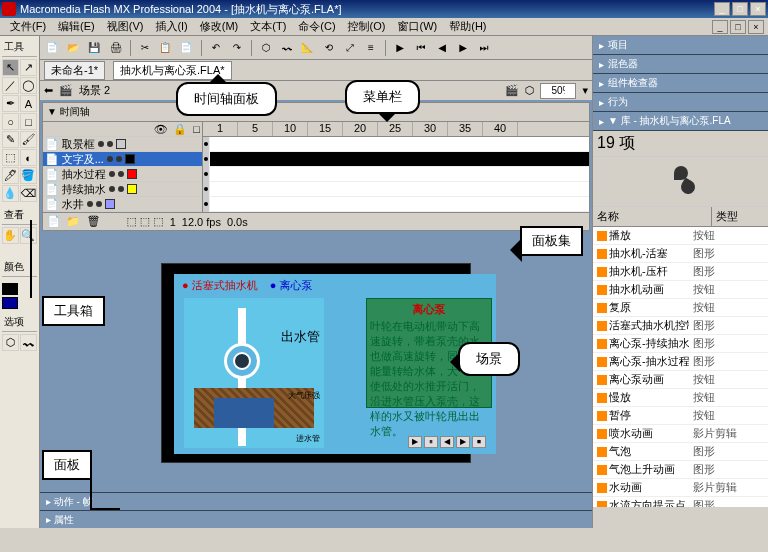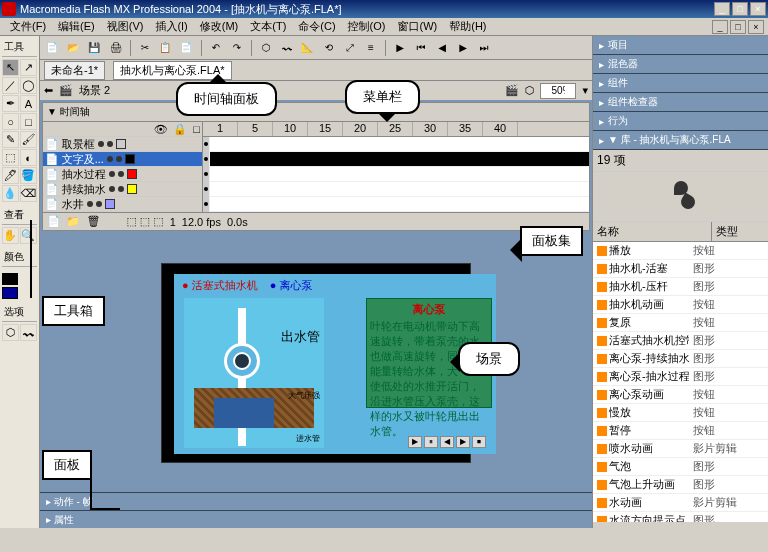--- a/index.html
+++ b/index.html
@@ -64,21 +64,21 @@
 .controls{position:absolute;right:10px;bottom:6px;display:flex;gap:2px}
 .ctrl{width:14px;height:12px;background:#ddd;border:1px solid #888;font-size:8px;text-align:center}
 
 .bottom-panels{background:#d4d0c8}
 .panel-bar{background:#7a96b4;color:#fff;height:18px;display:flex;align-items:center;padding:0 6px;font-size:10px;border-top:1px solid #345}
 
 .right-panels{width:176px;background:#d4d0c8;border-left:1px solid #888;overflow:hidden}
 .rp-header{background:#7a96b4;color:#fff;padding:2px 6px;font-size:10px;border-bottom:1px solid #345;display:flex;align-items:center}
 .rp-header::before{content:"▸";margin-right:4px}
 .lib-body{background:#fff;height:280px;overflow-y:auto}
-.lib-count{padding:2px 4px;font-size:12px;border-bottom:1px solid #ccc}
+.lib-count{padding:2px 4px;font-size:16px;border-bottom:1px solid #ccc}
 .lib-preview{height:50px;display:flex;align-items:center;justify-content:center;border-bottom:1px solid #ccc}
 .fan{width:32px;height:32px;position:relative}
 .fan::before,.fan::after{content:"";position:absolute;width:14px;height:14px;background:#333;border-radius:50% 50% 50% 0}
 .fan::before{top:0;left:9px}
 .fan::after{bottom:4px;right:2px;transform:rotate(120deg)}
 .lib-head{display:flex;background:#d4d0c8;border-bottom:1px solid #888;font-size:10px}
 .lib-head span:first-child{width:119px;padding:2px 4px;border-right:1px solid #888}
 .lib-head span:last-child{padding:2px 4px}
 .lib-row{display:flex;font-size:10px;border-bottom:1px solid #eee}
 .lib-row span:first-child{width:96px;padding:1px 4px;overflow:hidden;white-space:nowrap}
@@ -153,21 +153,21 @@
       <div class="tool">🖊</div>
       <div class="tool">🪣</div>
       <div class="tool">💧</div>
       <div class="tool">⌫</div>
     </div>
     <div class="toolbox-title" style="margin-top:4px">查看</div>
     <div class="toolgrid">
       <div class="tool">✋</div>
       <div class="tool">🔍</div>
     </div>
-    <div class="toolbox-title" style="margin-top:4px">颜色</div>
+    <div class="toolbox-title" style="margin-top:14px">颜色</div>
     <div class="colors">
       <div class="swatch" style="background:#000"></div>
       <div class="swatch" style="background:#009"></div>
     </div>
     <div class="toolbox-title" style="margin-top:4px">选项</div>
     <div class="toolgrid">
       <div class="tool">⬡</div>
       <div class="tool">〰</div>
     </div>
   </div>
@@ -337,21 +337,20 @@
 
     <div class="bottom-panels">
       <div class="panel-bar">▸ 动作 - 帧</div>
       <div class="panel-bar">▸ 属性</div>
     </div>
   </div>
 
   <div class="right-panels">
     <div class="rp-header">项目</div>
     <div class="rp-header">混色器</div>
-    <div class="rp-header">组件</div>
     <div class="rp-header">组件检查器</div>
     <div class="rp-header">行为</div>
     <div class="rp-header" style="background:#7a96b4">▼ 库 - 抽水机与离心泵.FLA</div>
     <div class="lib-count">19 项</div>
     <div class="lib-preview">
       <div class="fan"></div>
     </div>
     <div class="lib-head">
       <span>名称</span>
       <span>类型</span>

